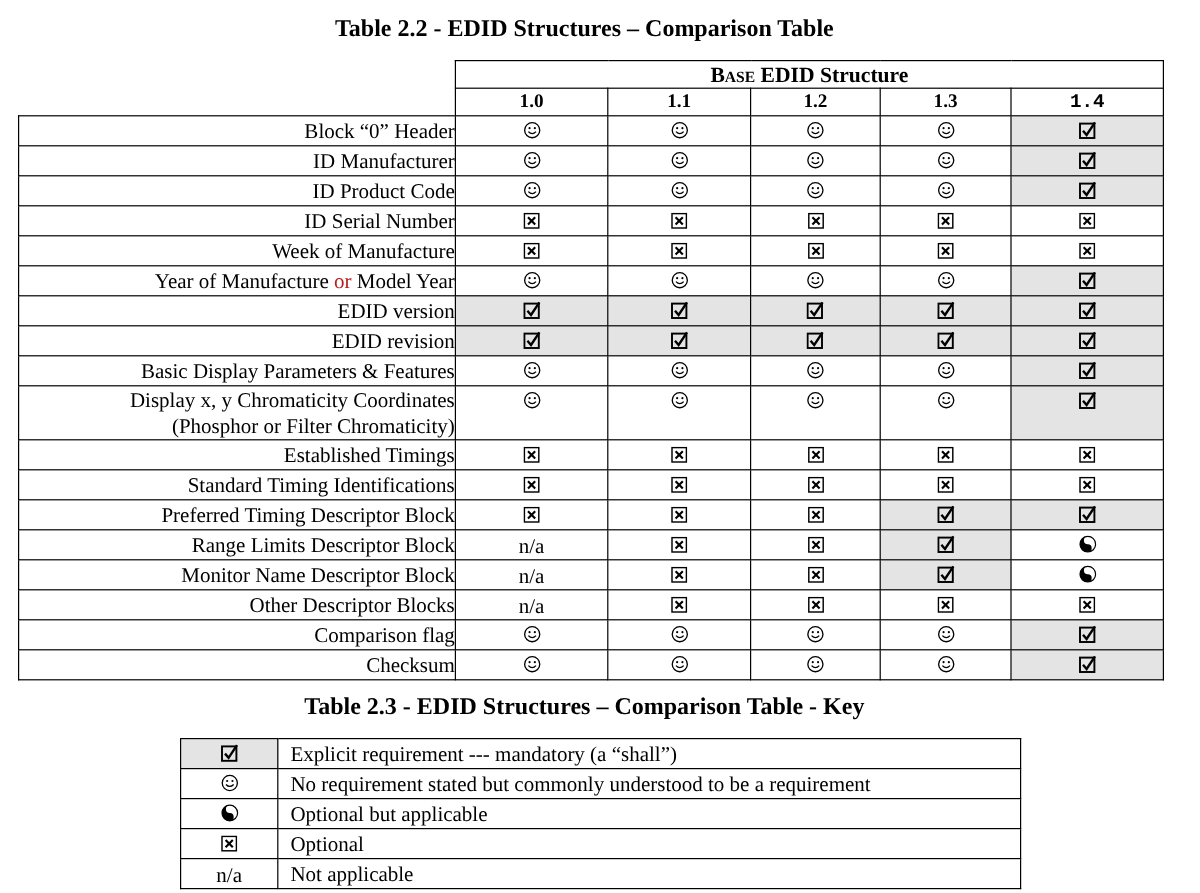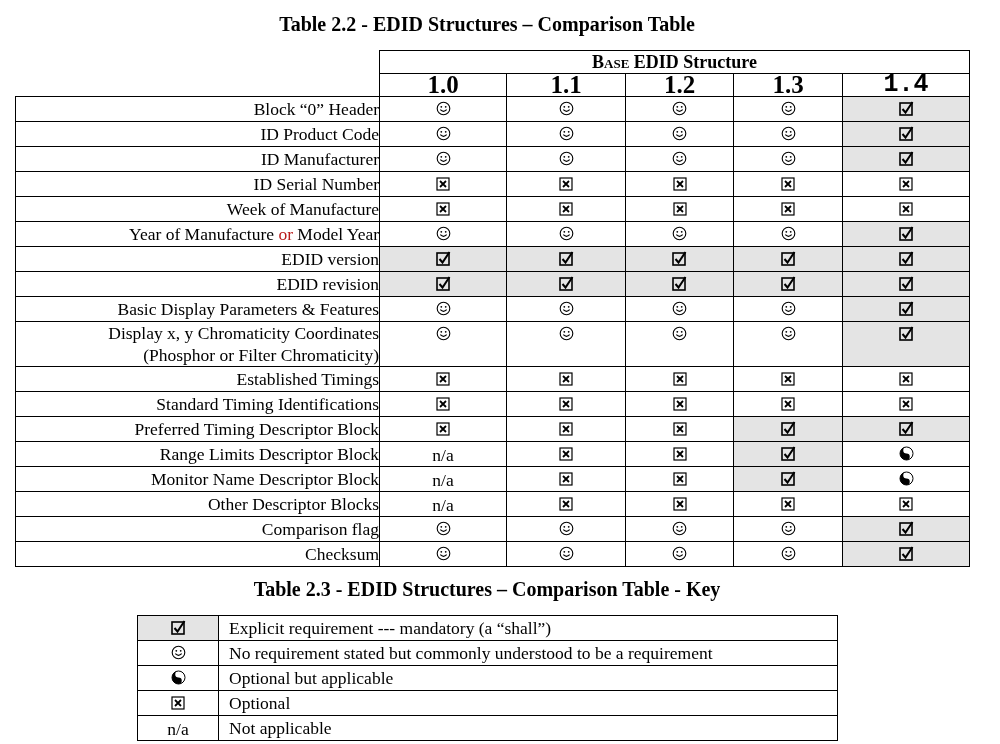--- a/index.html
+++ b/index.html
@@ -3,30 +3,30 @@
 <meta charset="utf-8">
 <style>
   html,body{margin:0;padding:0;background:#fff;}
   body{width:1000px;height:744px;position:relative;font-family:"Liberation Serif",serif;color:#000;overflow:hidden;}
   .title{position:absolute;left:0;width:1000px;text-align:center;font-weight:bold;font-size:20px;}
   #t1title{top:13px;left:-13px;}
   #t2title{top:578px;left:-13px;}
   table{border-collapse:collapse;position:absolute;}
   #main{left:15px;top:50px;}
   #main td,#main th{border:1.5px solid #000;padding:0;height:22px;font-size:17.5px;line-height:22px;}
-  #main th{font-weight:bold;font-size:25px;}
+  #main th{font-weight:bold;font-size:16px;}
   .label{padding-left:10px !important;text-align:right;width:353px;}
   .cell{text-align:center;vertical-align:top;}
   .blank{border:none !important;}
   .shade{background:#e4e4e4;}
   .or{color:#b91c1c;}
   .sc{font-variant:small-caps;}
   .ico{display:inline-block;vertical-align:middle;}
   .tall{height:44px !important;}
-  #key{left:137px;top:615px;}
+  #key{left:150px;top:615px;}
   #key td{border:1.5px solid #000;height:22px;font-size:17.5px;line-height:22px;padding:0;}
   #key .sym{width:80px;text-align:center;}
   #key .desc{width:608px;padding-left:10px;}
 </style>
 </head>
 <body>
 
 <div id="t1title" class="title">Table 2.2 - EDID Structures – Comparison Table</div>
 
 <table id="main">
@@ -72,52 +72,52 @@
               <circle cx="5.3" cy="5.8" r="0.9"></circle>
               <circle cx="9.7" cy="5.8" r="0.9"></circle>
               <path d="M4.3 8.7 Q7.5 12 10.7 8.7" fill="none" stroke="#000" stroke-width="1.1"></path>
             </svg></span></td>
         <td class="cell shade"><span class="ico"><svg width="15" height="15" viewBox="0 0 15 15">
               <rect x="1" y="2" width="12" height="12" fill="none" stroke="#000" stroke-width="1.6"></rect>
               <path d="M3.5 8 L6.5 11.5 L13.5 1" fill="none" stroke="#000" stroke-width="2"></path>
             </svg></span></td>
       </tr>
       <tr>
+        <td class="label"><span>ID Manufacturer</span></td>
+        <td class="cell"><span class="ico"><svg width="15" height="15" viewBox="0 0 15 15">
+              <circle cx="7.5" cy="7.5" r="6.3" fill="none" stroke="#000" stroke-width="1.1"></circle>
+              <circle cx="5.3" cy="5.8" r="0.9"></circle>
+              <circle cx="9.7" cy="5.8" r="0.9"></circle>
+              <path d="M4.3 8.7 Q7.5 12 10.7 8.7" fill="none" stroke="#000" stroke-width="1.1"></path>
+            </svg></span></td>
+        <td class="cell"><span class="ico"><svg width="15" height="15" viewBox="0 0 15 15">
+              <circle cx="7.5" cy="7.5" r="6.3" fill="none" stroke="#000" stroke-width="1.1"></circle>
+              <circle cx="5.3" cy="5.8" r="0.9"></circle>
+              <circle cx="9.7" cy="5.8" r="0.9"></circle>
+              <path d="M4.3 8.7 Q7.5 12 10.7 8.7" fill="none" stroke="#000" stroke-width="1.1"></path>
+            </svg></span></td>
+        <td class="cell"><span class="ico"><svg width="15" height="15" viewBox="0 0 15 15">
+              <circle cx="7.5" cy="7.5" r="6.3" fill="none" stroke="#000" stroke-width="1.1"></circle>
+              <circle cx="5.3" cy="5.8" r="0.9"></circle>
+              <circle cx="9.7" cy="5.8" r="0.9"></circle>
+              <path d="M4.3 8.7 Q7.5 12 10.7 8.7" fill="none" stroke="#000" stroke-width="1.1"></path>
+            </svg></span></td>
+        <td class="cell"><span class="ico"><svg width="15" height="15" viewBox="0 0 15 15">
+              <circle cx="7.5" cy="7.5" r="6.3" fill="none" stroke="#000" stroke-width="1.1"></circle>
+              <circle cx="5.3" cy="5.8" r="0.9"></circle>
+              <circle cx="9.7" cy="5.8" r="0.9"></circle>
+              <path d="M4.3 8.7 Q7.5 12 10.7 8.7" fill="none" stroke="#000" stroke-width="1.1"></path>
+            </svg></span></td>
+        <td class="cell shade"><span class="ico"><svg width="15" height="15" viewBox="0 0 15 15">
+              <rect x="1" y="2" width="12" height="12" fill="none" stroke="#000" stroke-width="1.6"></rect>
+              <path d="M3.5 8 L6.5 11.5 L13.5 1" fill="none" stroke="#000" stroke-width="2"></path>
+            </svg></span></td>
+      </tr>
+      <tr>
         <td class="label"><span>ID Product Code</span></td>
-        <td class="cell"><span class="ico"><svg width="15" height="15" viewBox="0 0 15 15">
-              <circle cx="7.5" cy="7.5" r="6.3" fill="none" stroke="#000" stroke-width="1.1"></circle>
-              <circle cx="5.3" cy="5.8" r="0.9"></circle>
-              <circle cx="9.7" cy="5.8" r="0.9"></circle>
-              <path d="M4.3 8.7 Q7.5 12 10.7 8.7" fill="none" stroke="#000" stroke-width="1.1"></path>
-            </svg></span></td>
-        <td class="cell"><span class="ico"><svg width="15" height="15" viewBox="0 0 15 15">
-              <circle cx="7.5" cy="7.5" r="6.3" fill="none" stroke="#000" stroke-width="1.1"></circle>
-              <circle cx="5.3" cy="5.8" r="0.9"></circle>
-              <circle cx="9.7" cy="5.8" r="0.9"></circle>
-              <path d="M4.3 8.7 Q7.5 12 10.7 8.7" fill="none" stroke="#000" stroke-width="1.1"></path>
-            </svg></span></td>
-        <td class="cell"><span class="ico"><svg width="15" height="15" viewBox="0 0 15 15">
-              <circle cx="7.5" cy="7.5" r="6.3" fill="none" stroke="#000" stroke-width="1.1"></circle>
-              <circle cx="5.3" cy="5.8" r="0.9"></circle>
-              <circle cx="9.7" cy="5.8" r="0.9"></circle>
-              <path d="M4.3 8.7 Q7.5 12 10.7 8.7" fill="none" stroke="#000" stroke-width="1.1"></path>
-            </svg></span></td>
-        <td class="cell"><span class="ico"><svg width="15" height="15" viewBox="0 0 15 15">
-              <circle cx="7.5" cy="7.5" r="6.3" fill="none" stroke="#000" stroke-width="1.1"></circle>
-              <circle cx="5.3" cy="5.8" r="0.9"></circle>
-              <circle cx="9.7" cy="5.8" r="0.9"></circle>
-              <path d="M4.3 8.7 Q7.5 12 10.7 8.7" fill="none" stroke="#000" stroke-width="1.1"></path>
-            </svg></span></td>
-        <td class="cell shade"><span class="ico"><svg width="15" height="15" viewBox="0 0 15 15">
-              <rect x="1" y="2" width="12" height="12" fill="none" stroke="#000" stroke-width="1.6"></rect>
-              <path d="M3.5 8 L6.5 11.5 L13.5 1" fill="none" stroke="#000" stroke-width="2"></path>
-            </svg></span></td>
-      </tr>
-      <tr>
-        <td class="label"><span>ID Manufacturer</span></td>
         <td class="cell"><span class="ico"><svg width="15" height="15" viewBox="0 0 15 15">
               <circle cx="7.5" cy="7.5" r="6.3" fill="none" stroke="#000" stroke-width="1.1"></circle>
               <circle cx="5.3" cy="5.8" r="0.9"></circle>
               <circle cx="9.7" cy="5.8" r="0.9"></circle>
               <path d="M4.3 8.7 Q7.5 12 10.7 8.7" fill="none" stroke="#000" stroke-width="1.1"></path>
             </svg></span></td>
         <td class="cell"><span class="ico"><svg width="15" height="15" viewBox="0 0 15 15">
               <circle cx="7.5" cy="7.5" r="6.3" fill="none" stroke="#000" stroke-width="1.1"></circle>
               <circle cx="5.3" cy="5.8" r="0.9"></circle>
               <circle cx="9.7" cy="5.8" r="0.9"></circle>

